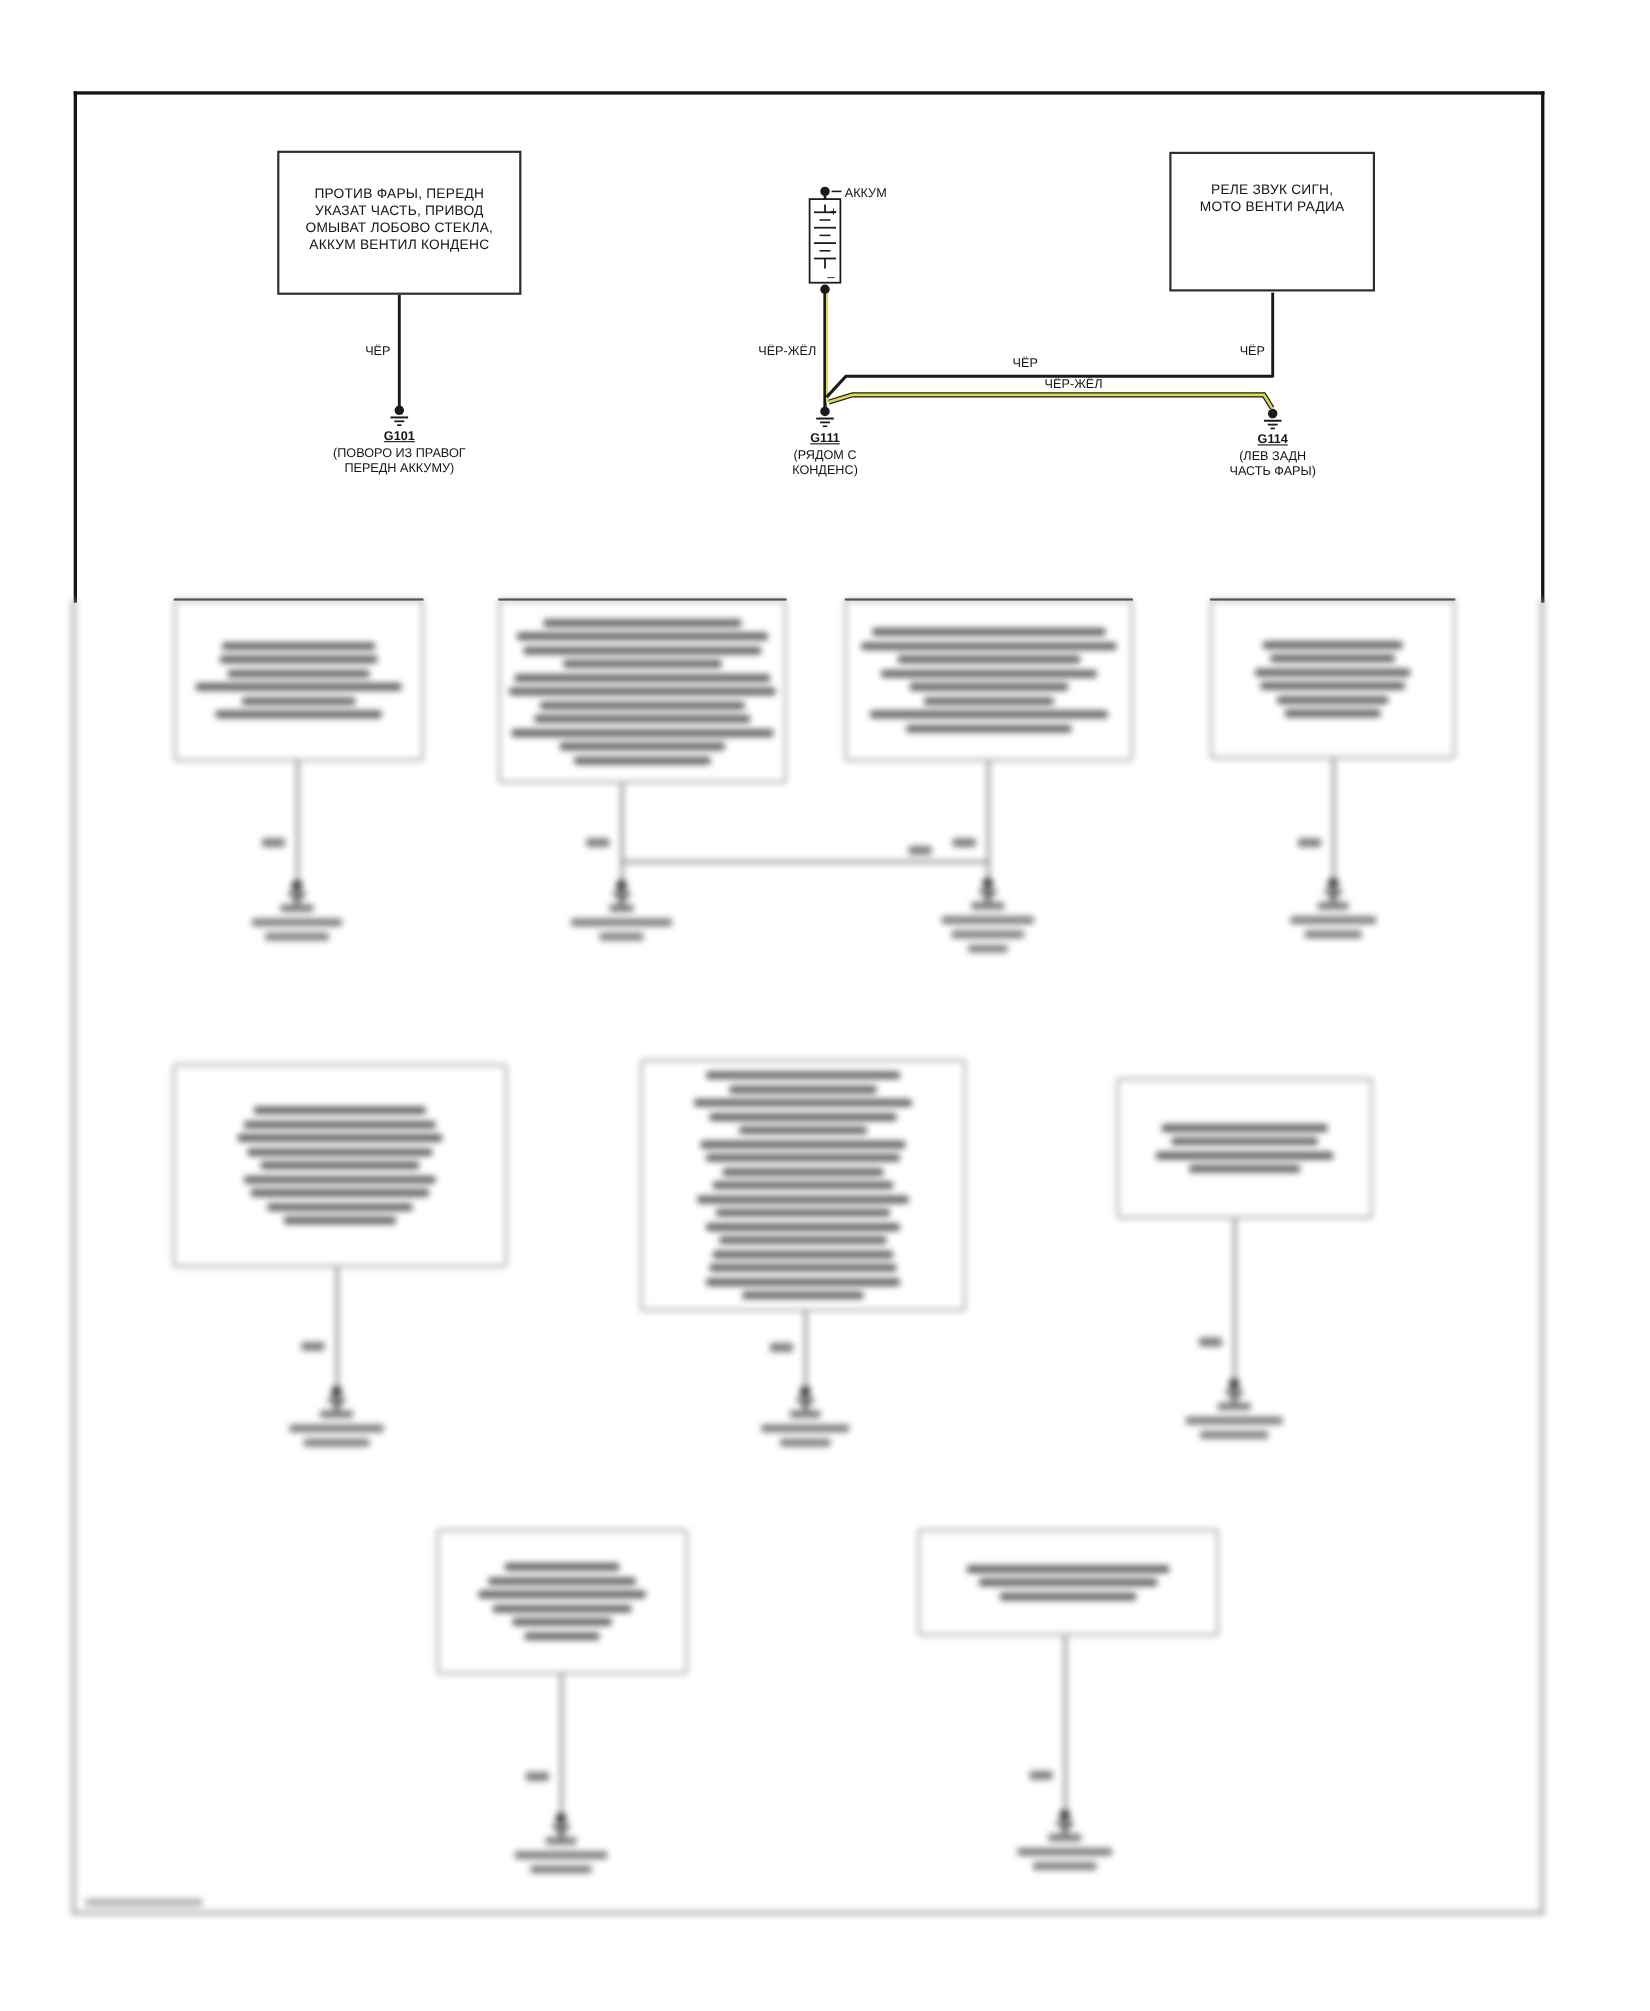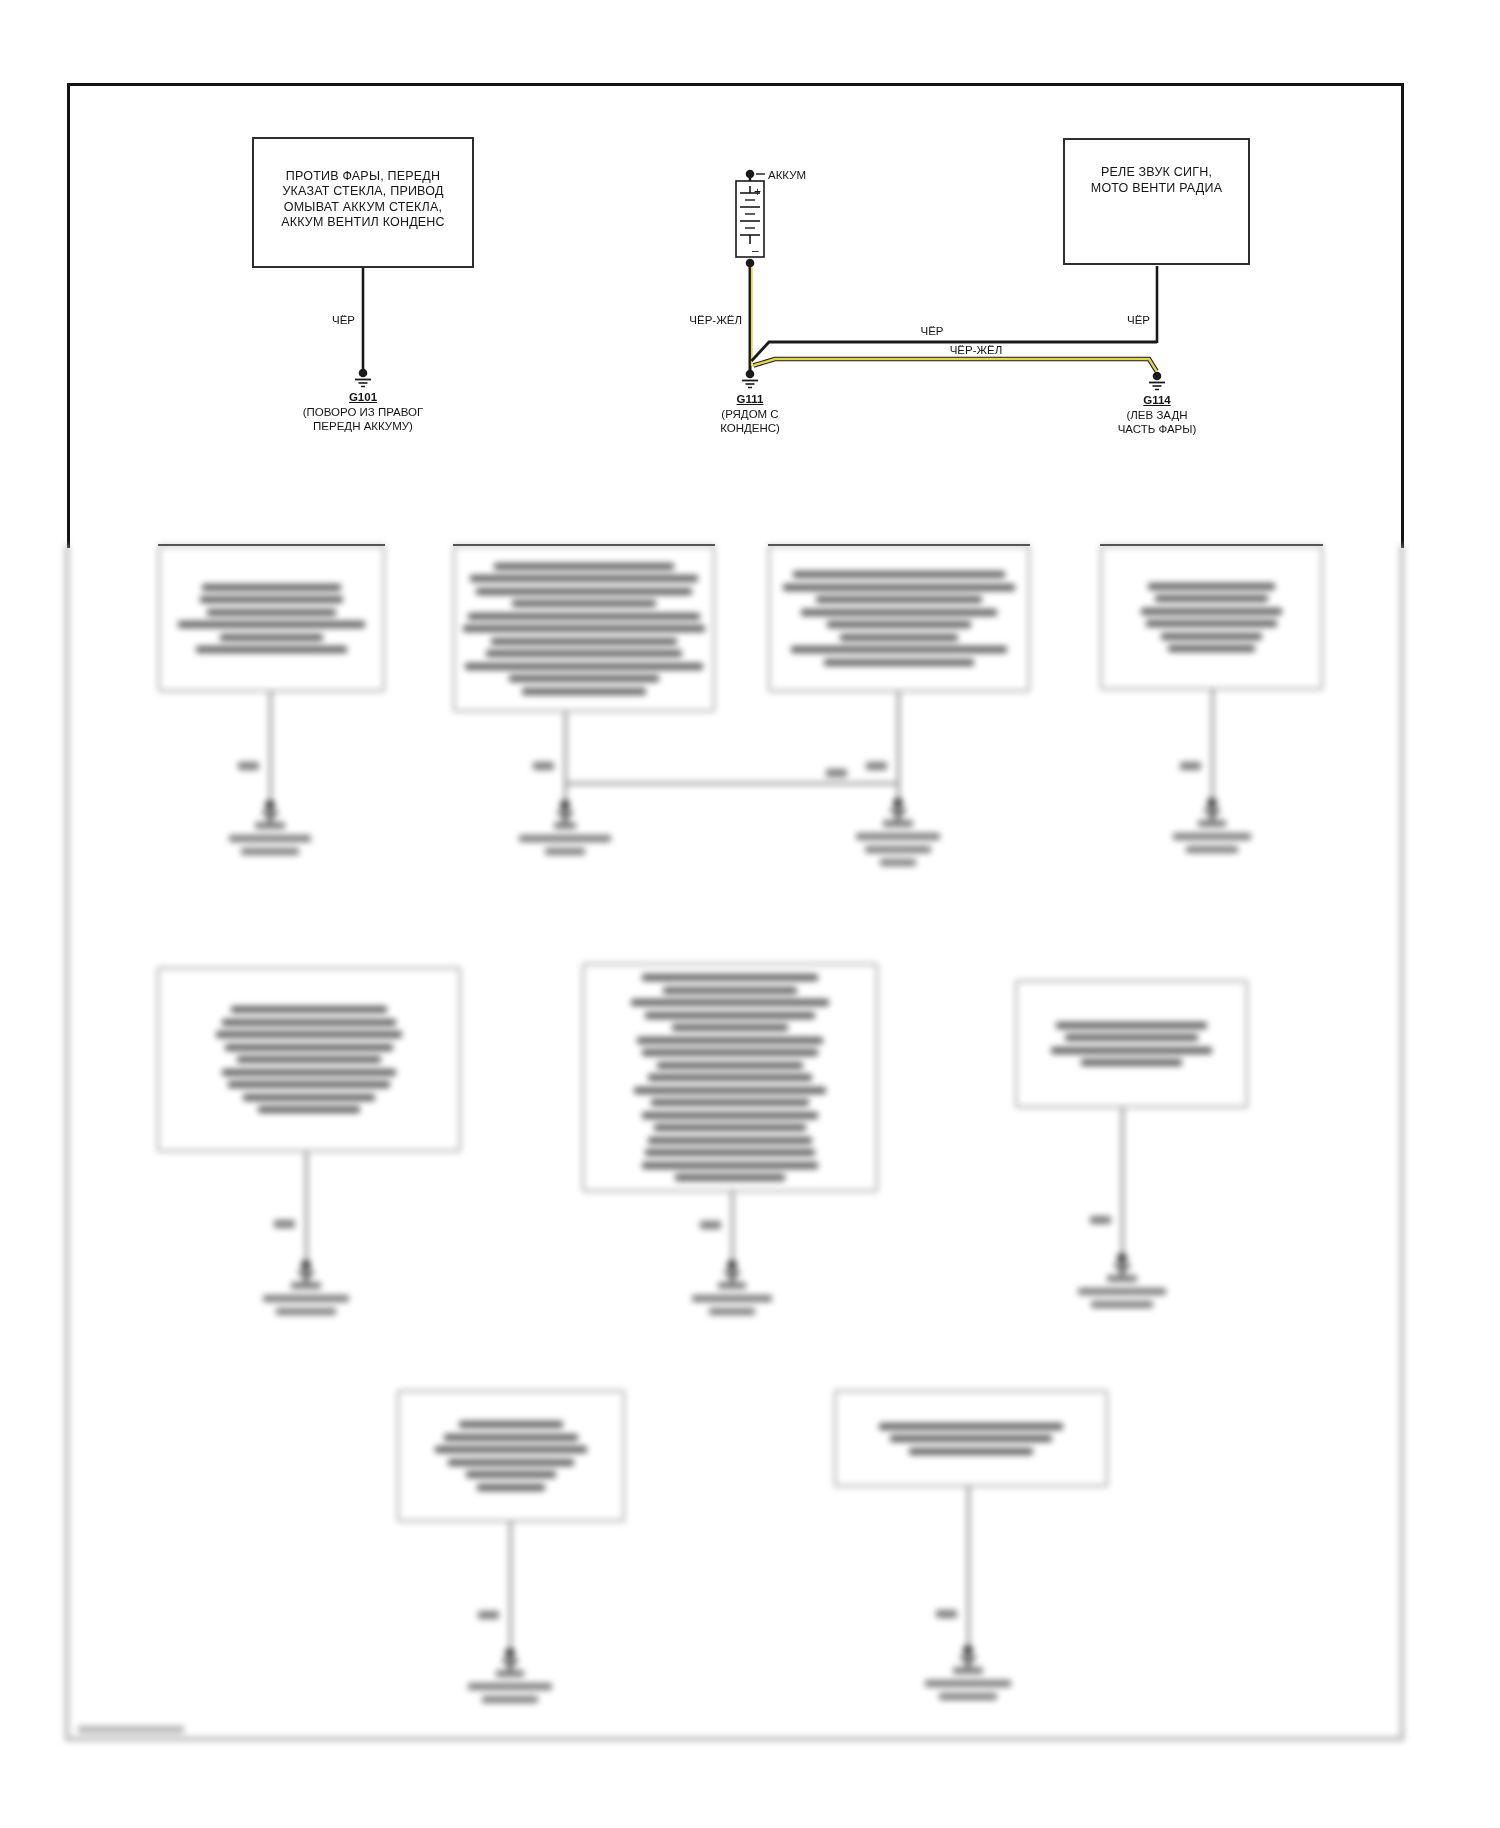--- a/index.html
+++ b/index.html
@@ -26,22 +26,22 @@
 <body>
 
 <div id="screen">
 
   <div class="pb" style="left:67px;top:83px;width:1337px;height:3px;"></div>
   <div class="pb" style="left:67px;top:83px;width:3px;height:465px;"></div>
   <div class="pb" style="left:1401px;top:83px;width:3px;height:465px;"></div>
 
   <div class="cbox" style="left:252px;top:137px;width:222px;height:131px;padding-bottom:6px;">
     <div>ПРОТИВ ФАРЫ, ПЕРЕДН</div>
-    <div>УКАЗАТ СТЕКЛА, ПРИВОД</div>
-    <div>ОМЫВАТ АККУМ СТЕКЛА,</div>
+    <div>УКАЗАТ ЧАСТЬ, ПРИВОД</div>
+    <div>ОМЫВАТ ЛОБОВО СТЕКЛА,</div>
     <div>АККУМ ВЕНТИЛ КОНДЕНС</div>
   </div>
 
   <div class="cbox" style="left:1063px;top:138px;width:187px;height:127px;padding-bottom:42px;">
     <div>РЕЛЕ ЗВУК СИГН,</div>
     <div>МОТО ВЕНТИ РАДИА</div>
   </div>
 
   <svg class="abs" style="left:0;top:0;" width="1500" height="520" viewBox="0 0 1500 520">
 

